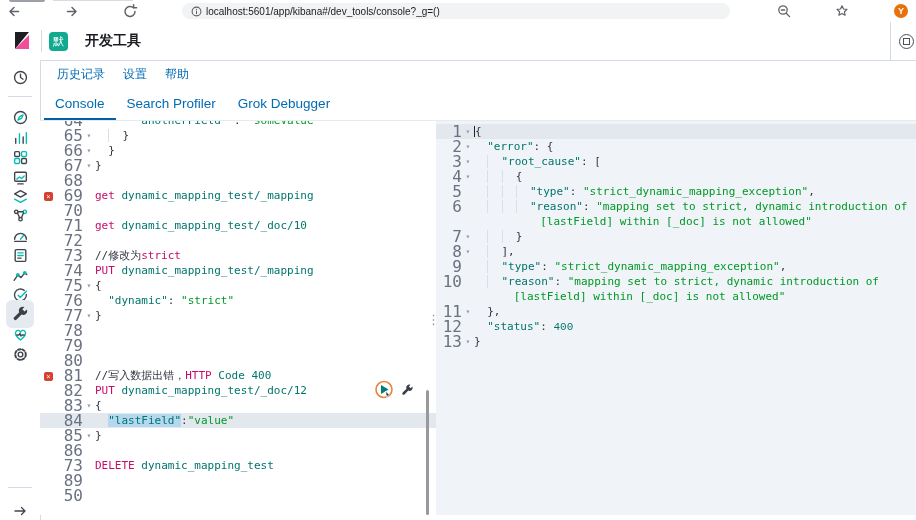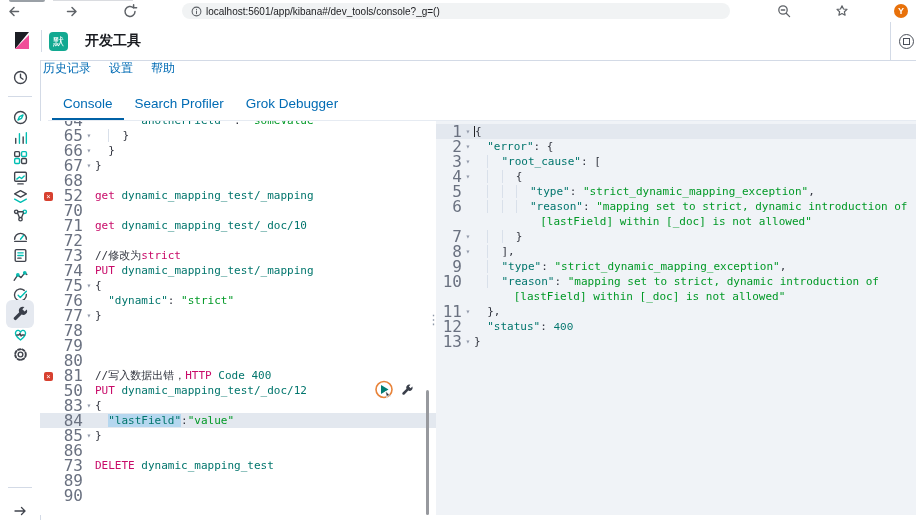--- a/index.html
+++ b/index.html
@@ -37,24 +37,24 @@
   .sitem{position:absolute;left:6px;width:28px;height:28px;display:flex;align-items:center;
          justify-content:center;border-radius:6px;}
   .sitem.active{background:#e5e9f0;}
   .sdiv{position:absolute;left:8px;width:24px;height:1px;background:#d3dae6;}
   .sitem svg{stroke:#40444d;fill:none;stroke-width:1.3;stroke-linecap:round;stroke-linejoin:round;}
   .sitem svg .teal{stroke:#00bfb3;}
   .sitem svg .filld{fill:#3a3f4a;stroke:none;}
 
   
   .menubar{position:absolute;top:60px;left:40px;right:0;height:28px;display:flex;
-           padding-left:3px;gap:18px;}
+           align-items:center;padding-left:17px;gap:18px;}
   .mlink{font-size:12px;color:#006bb4;}
   .tabbar{position:absolute;top:88px;left:40px;right:0;height:32px;display:flex;
-          padding-left:4px;border-bottom:1px solid #e6ebf2;margin-left:8px;}
+          padding-left:4px;border-bottom:1px solid #e6ebf2;}
   .tab{padding:8px 11px 6px 11px;font-size:13.5px;color:#006bb4;}
   .tab.active{border-bottom:2px solid #0061a6;}
 
   
   .editor{position:absolute;top:121px;left:40px;width:396px;height:394px;overflow:hidden;
           background:#fff;font-family:"DejaVu Sans Mono",monospace;font-size:11px;}
   .output{position:absolute;top:121px;left:436px;right:0;height:394px;overflow:hidden;
           background:#f0f3f7;font-family:"DejaVu Sans Mono",monospace;font-size:11px;padding-top:3px;box-sizing:border-box;}
   .crow{display:flex;height:15px;line-height:15px;position:relative;white-space:pre;}
   .crow.active{background:#e3e8ef;}
@@ -240,52 +240,52 @@
       <div class="tab">Search Profiler</div>
       <div class="tab">Grok Debugger</div>
     </div>
 
   <div class="editor" id="editor">
       <div class="crow partial"><span class="gerr"></span><span class="gnum">64</span><span class="gfold"></span><span class="code"><span class="tk-plain">      </span><span class="tk-key">"anotherField"</span><span class="tk-plain"> : </span><span class="tk-str">"someValue"</span></span></div>
       <div class="crow"><span class="gerr"></span><span class="gnum">65</span><span class="gfold">▾</span><span class="code"><span class="tk-plain">  </span><span class="tk-g">  </span><span class="tk-plain">}</span></span></div>
       <div class="crow"><span class="gerr"></span><span class="gnum">66</span><span class="gfold">▾</span><span class="code"><span class="tk-plain">  </span><span class="tk-plain">}</span></span></div>
       <div class="crow"><span class="gerr"></span><span class="gnum">67</span><span class="gfold">▾</span><span class="code"><span class="tk-plain">}</span></span></div>
       <div class="crow"><span class="gerr"></span><span class="gnum">68</span><span class="gfold"></span><span class="code"></span></div>
-      <div class="crow"><span class="gerr"><span class="errb">×</span></span><span class="gnum">52</span><span class="gfold"></span><span class="code"><span class="tk-method">get</span><span class="tk-url"> dynamic_mapping_test/_mapping</span></span></div>
+      <div class="crow"><span class="gerr"><span class="errb">×</span></span><span class="gnum">69</span><span class="gfold"></span><span class="code"><span class="tk-method">get</span><span class="tk-url"> dynamic_mapping_test/_mapping</span></span></div>
       <div class="crow"><span class="gerr"></span><span class="gnum">70</span><span class="gfold"></span><span class="code"></span></div>
       <div class="crow"><span class="gerr"></span><span class="gnum">71</span><span class="gfold"></span><span class="code"><span class="tk-method">get</span><span class="tk-url"> dynamic_mapping_test/_doc/10</span></span></div>
       <div class="crow"><span class="gerr"></span><span class="gnum">72</span><span class="gfold"></span><span class="code"></span></div>
       <div class="crow"><span class="gerr"></span><span class="gnum">73</span><span class="gfold"></span><span class="code"><span class="tk-plain">//修改为</span><span class="tk-method">strict</span></span></div>
       <div class="crow"><span class="gerr"></span><span class="gnum">74</span><span class="gfold"></span><span class="code"><span class="tk-method">PUT</span><span class="tk-url"> dynamic_mapping_test/_mapping</span></span></div>
       <div class="crow"><span class="gerr"></span><span class="gnum">75</span><span class="gfold">▾</span><span class="code"><span class="tk-plain">{</span></span></div>
       <div class="crow"><span class="gerr"></span><span class="gnum">76</span><span class="gfold"></span><span class="code"><span class="tk-plain">  </span><span class="tk-key">"dynamic"</span><span class="tk-plain">: </span><span class="tk-str">"strict"</span></span></div>
       <div class="crow"><span class="gerr"></span><span class="gnum">77</span><span class="gfold">▾</span><span class="code"><span class="tk-plain">}</span></span></div>
       <div class="crow"><span class="gerr"></span><span class="gnum">78</span><span class="gfold"></span><span class="code"></span></div>
       <div class="crow"><span class="gerr"></span><span class="gnum">79</span><span class="gfold"></span><span class="code"></span></div>
       <div class="crow"><span class="gerr"></span><span class="gnum">80</span><span class="gfold"></span><span class="code"></span></div>
       <div class="crow"><span class="gerr"><span class="errb">×</span></span><span class="gnum">81</span><span class="gfold"></span><span class="code"><span class="tk-plain">//写入数据出错，</span><span class="tk-method">HTTP</span><span class="tk-url"> Code 400</span></span></div>
-      <div class="crow"><span class="gerr"></span><span class="gnum">50</span><span class="gfold"></span><span class="code"><span class="tk-method">PUT</span><span class="tk-url"> dynamic_mapping_test/_doc/12</span></span>
+      <div class="crow"><span class="gerr"></span><span class="gnum">82</span><span class="gfold"></span><span class="code"><span class="tk-method">PUT</span><span class="tk-url"> dynamic_mapping_test/_doc/12</span></span>
   <span class="line-icons">
     <svg width="20" height="20" viewBox="0 0 20 20">
       <circle cx="10" cy="9.5" r="8" fill="none" stroke="#e8833a" stroke-width="1.6"></circle>
       <polygon points="7,5 14.5,9.5 7,14" fill="#017d73"></polygon>
       <polygon points="11.5,11 17,16.5 13.8,15.6 12.8,18.6" fill="#2b2f36" stroke="#fff" stroke-width="0.7"></polygon>
     </svg>
     <svg width="13" height="13" viewBox="0 0 16 16">
       <path d="M13.9 3.2a3.7 3.7 0 0 1-4.9 4.9L4.3 12.8a1.55 1.55 0 0 1-2.2-2.2L6.8 5.9A3.7 3.7 0 0 1 11.7 1l-2 2 2.2 2.2 2-2z" fill="#3a3f4a"></path>
     </svg>
   </span>
 </div>
       <div class="crow"><span class="gerr"></span><span class="gnum">83</span><span class="gfold">▾</span><span class="code"><span class="tk-plain">{</span></span></div>
       <div class="crow active"><span class="gerr"></span><span class="gnum">84</span><span class="gfold"></span><span class="code"><span class="tk-plain">  </span><span class="tk-sel">"lastField"</span><span class="tk-plain">:</span><span class="tk-str">"value"</span></span></div>
       <div class="crow"><span class="gerr"></span><span class="gnum">85</span><span class="gfold">▾</span><span class="code"><span class="tk-plain">}</span></span></div>
       <div class="crow"><span class="gerr"></span><span class="gnum">86</span><span class="gfold"></span><span class="code"></span></div>
       <div class="crow"><span class="gerr"></span><span class="gnum">73</span><span class="gfold"></span><span class="code"><span class="tk-method">DELETE</span><span class="tk-url"> dynamic_mapping_test</span></span></div>
       <div class="crow"><span class="gerr"></span><span class="gnum">89</span><span class="gfold"></span><span class="code"></span></div>
-      <div class="crow"><span class="gerr"></span><span class="gnum">90</span><span class="gfold"></span><span class="code"></span></div>
+      <div class="crow"><span class="gerr"></span><span class="gnum">50</span><span class="gfold"></span><span class="code"></span></div>
     </div>
   <div class="vscroll" style="position:absolute;left:426px;top:390px;height:125px;width:3px;background:#97999e;border-radius:2px;"></div>
   <div class="splitter">⋮</div>
 
   <div class="output" id="output">
       <div class="crow active"><span class="gnum">1</span><span class="gfold">▾</span><span class="code"><span class="caret"></span><span class="tk-plain">{</span></span></div>
       <div class="crow"><span class="gnum">2</span><span class="gfold">▾</span><span class="code"><span class="tk-plain">  </span><span class="tk-key">"error"</span><span class="tk-plain">: {</span></span></div>
       <div class="crow"><span class="gnum">3</span><span class="gfold">▾</span><span class="code"><span class="tk-plain">  </span><span class="tk-g">  </span><span class="tk-key">"root_cause"</span><span class="tk-plain">: [</span></span></div>
       <div class="crow"><span class="gnum">4</span><span class="gfold">▾</span><span class="code"><span class="tk-plain">  </span><span class="tk-g">  </span><span class="tk-g">  </span><span class="tk-plain">{</span></span></div>
       <div class="crow"><span class="gnum">5</span><span class="gfold"></span><span class="code"><span class="tk-plain">  </span><span class="tk-g">  </span><span class="tk-g">  </span><span class="tk-g">  </span><span class="tk-key">"type"</span><span class="tk-plain">: </span><span class="tk-str">"strict_dynamic_mapping_exception"</span><span class="tk-plain">,</span></span></div>

